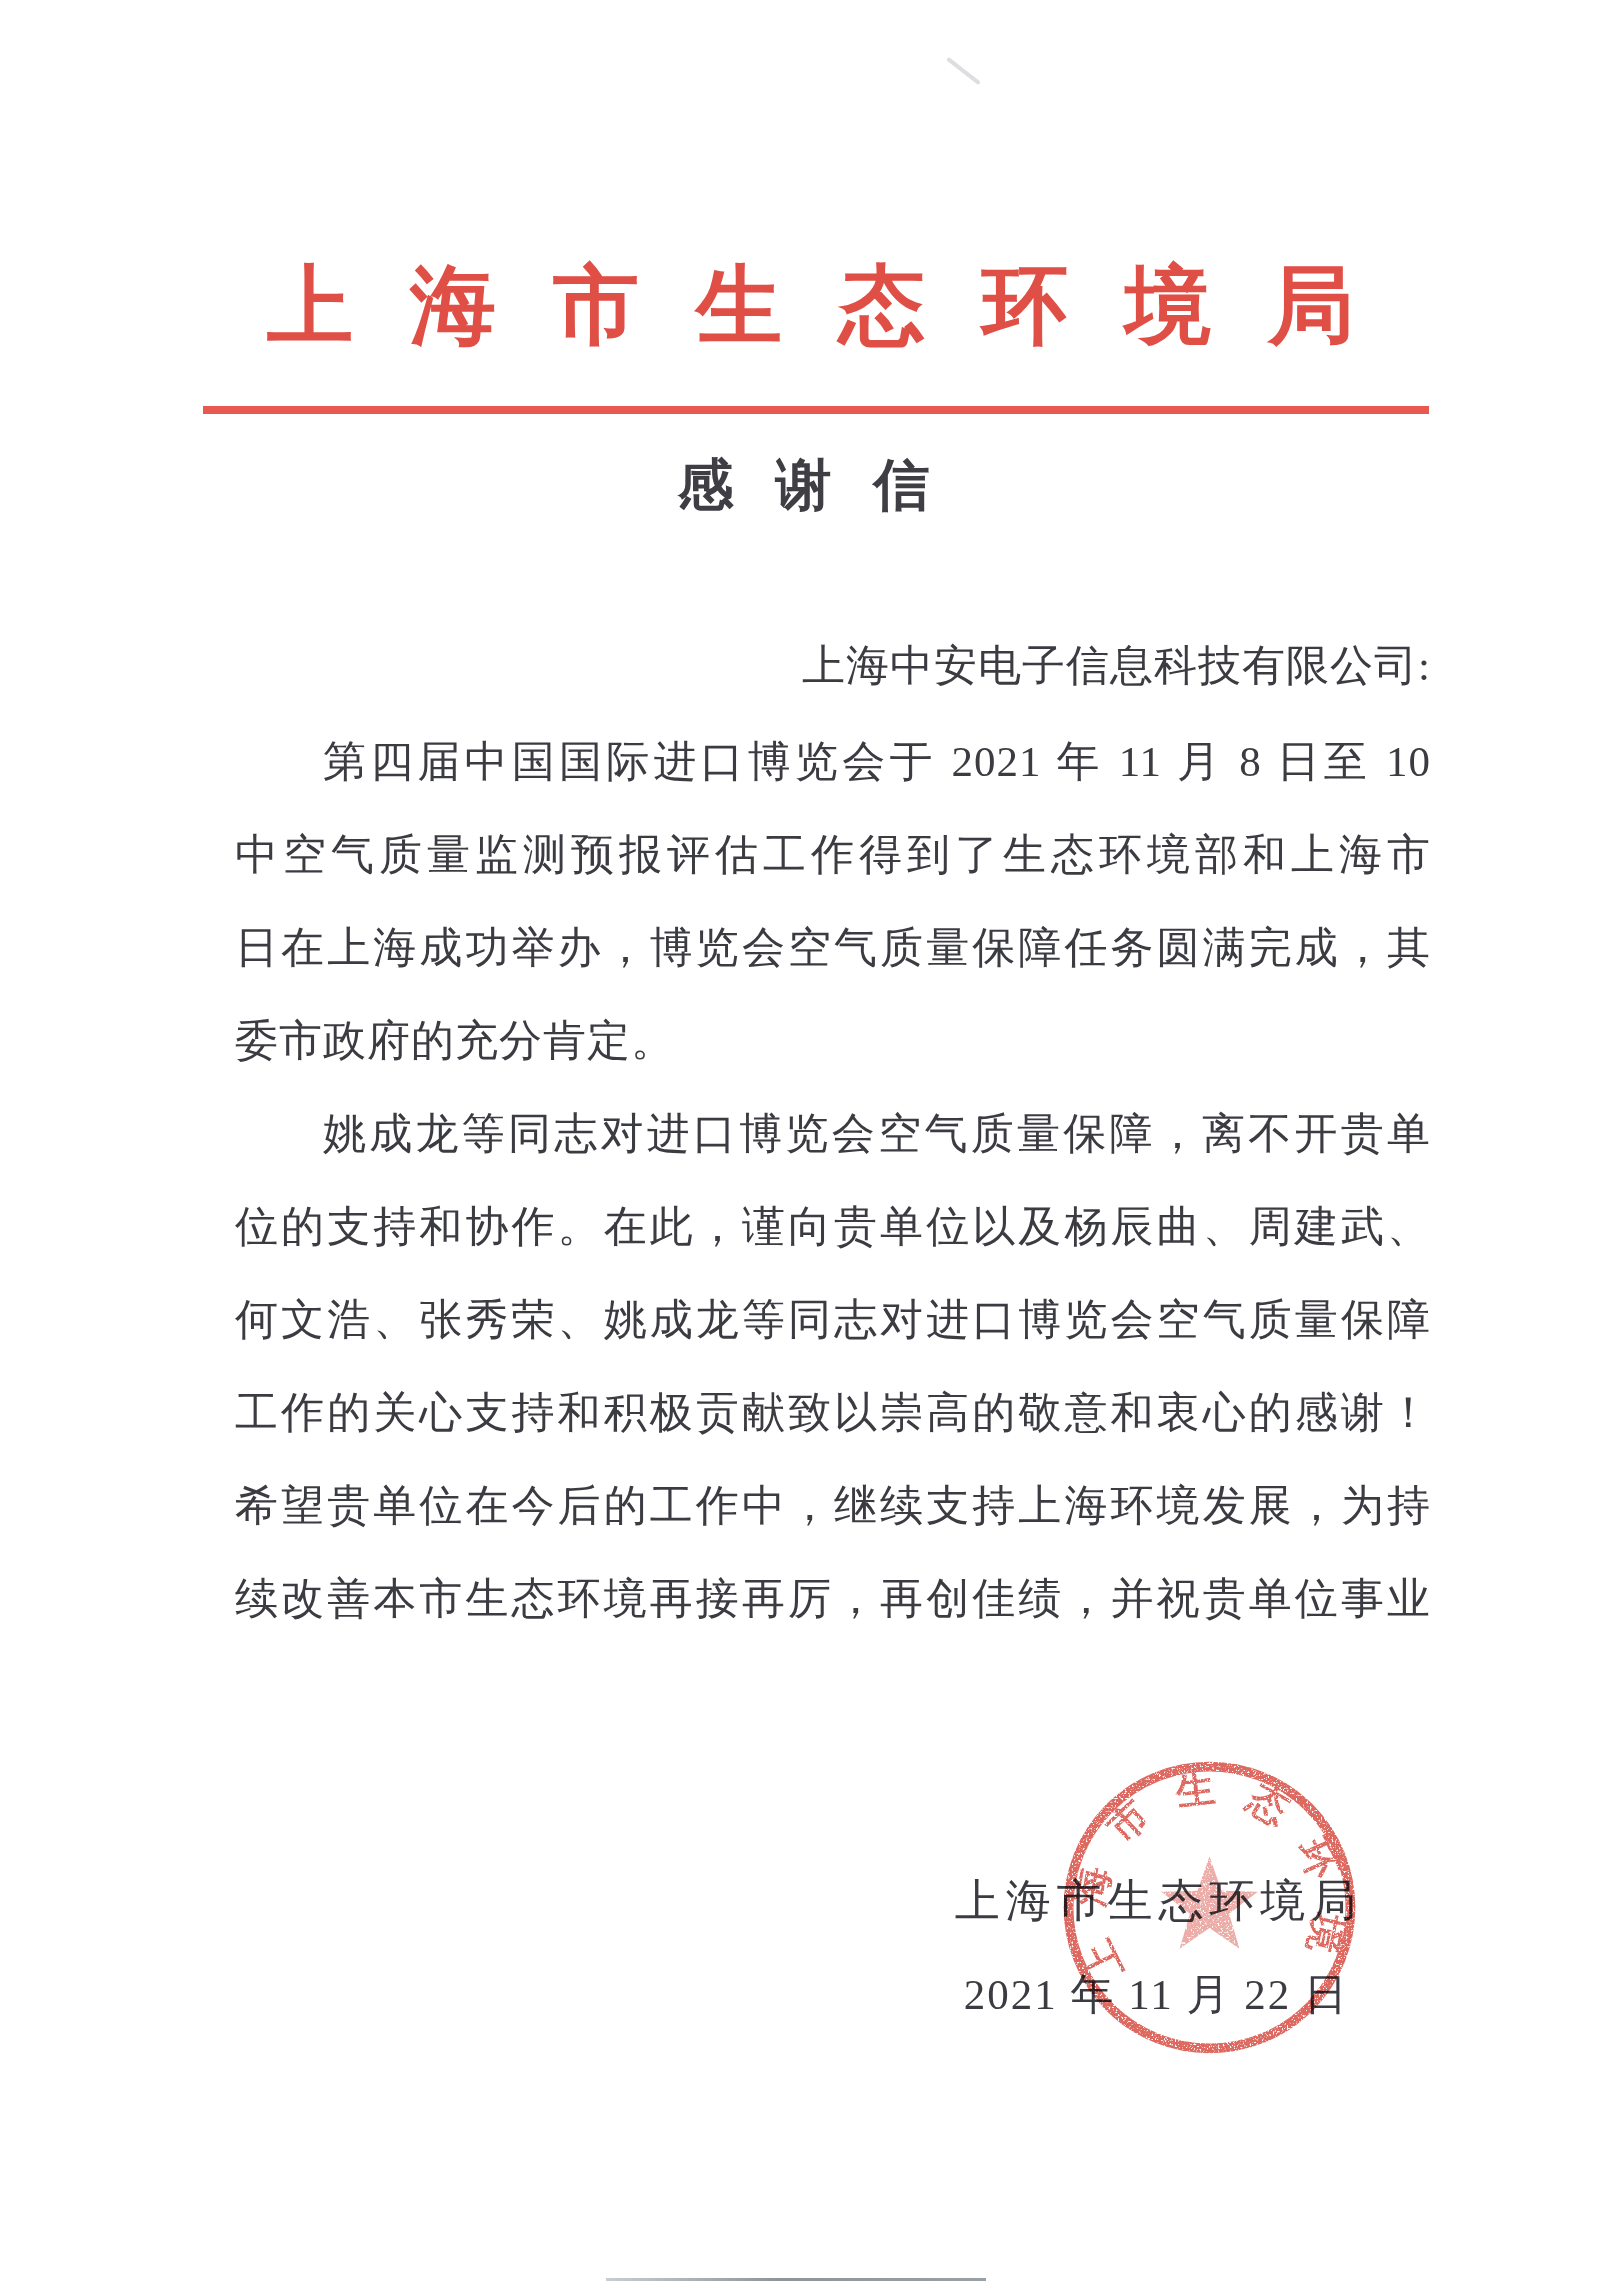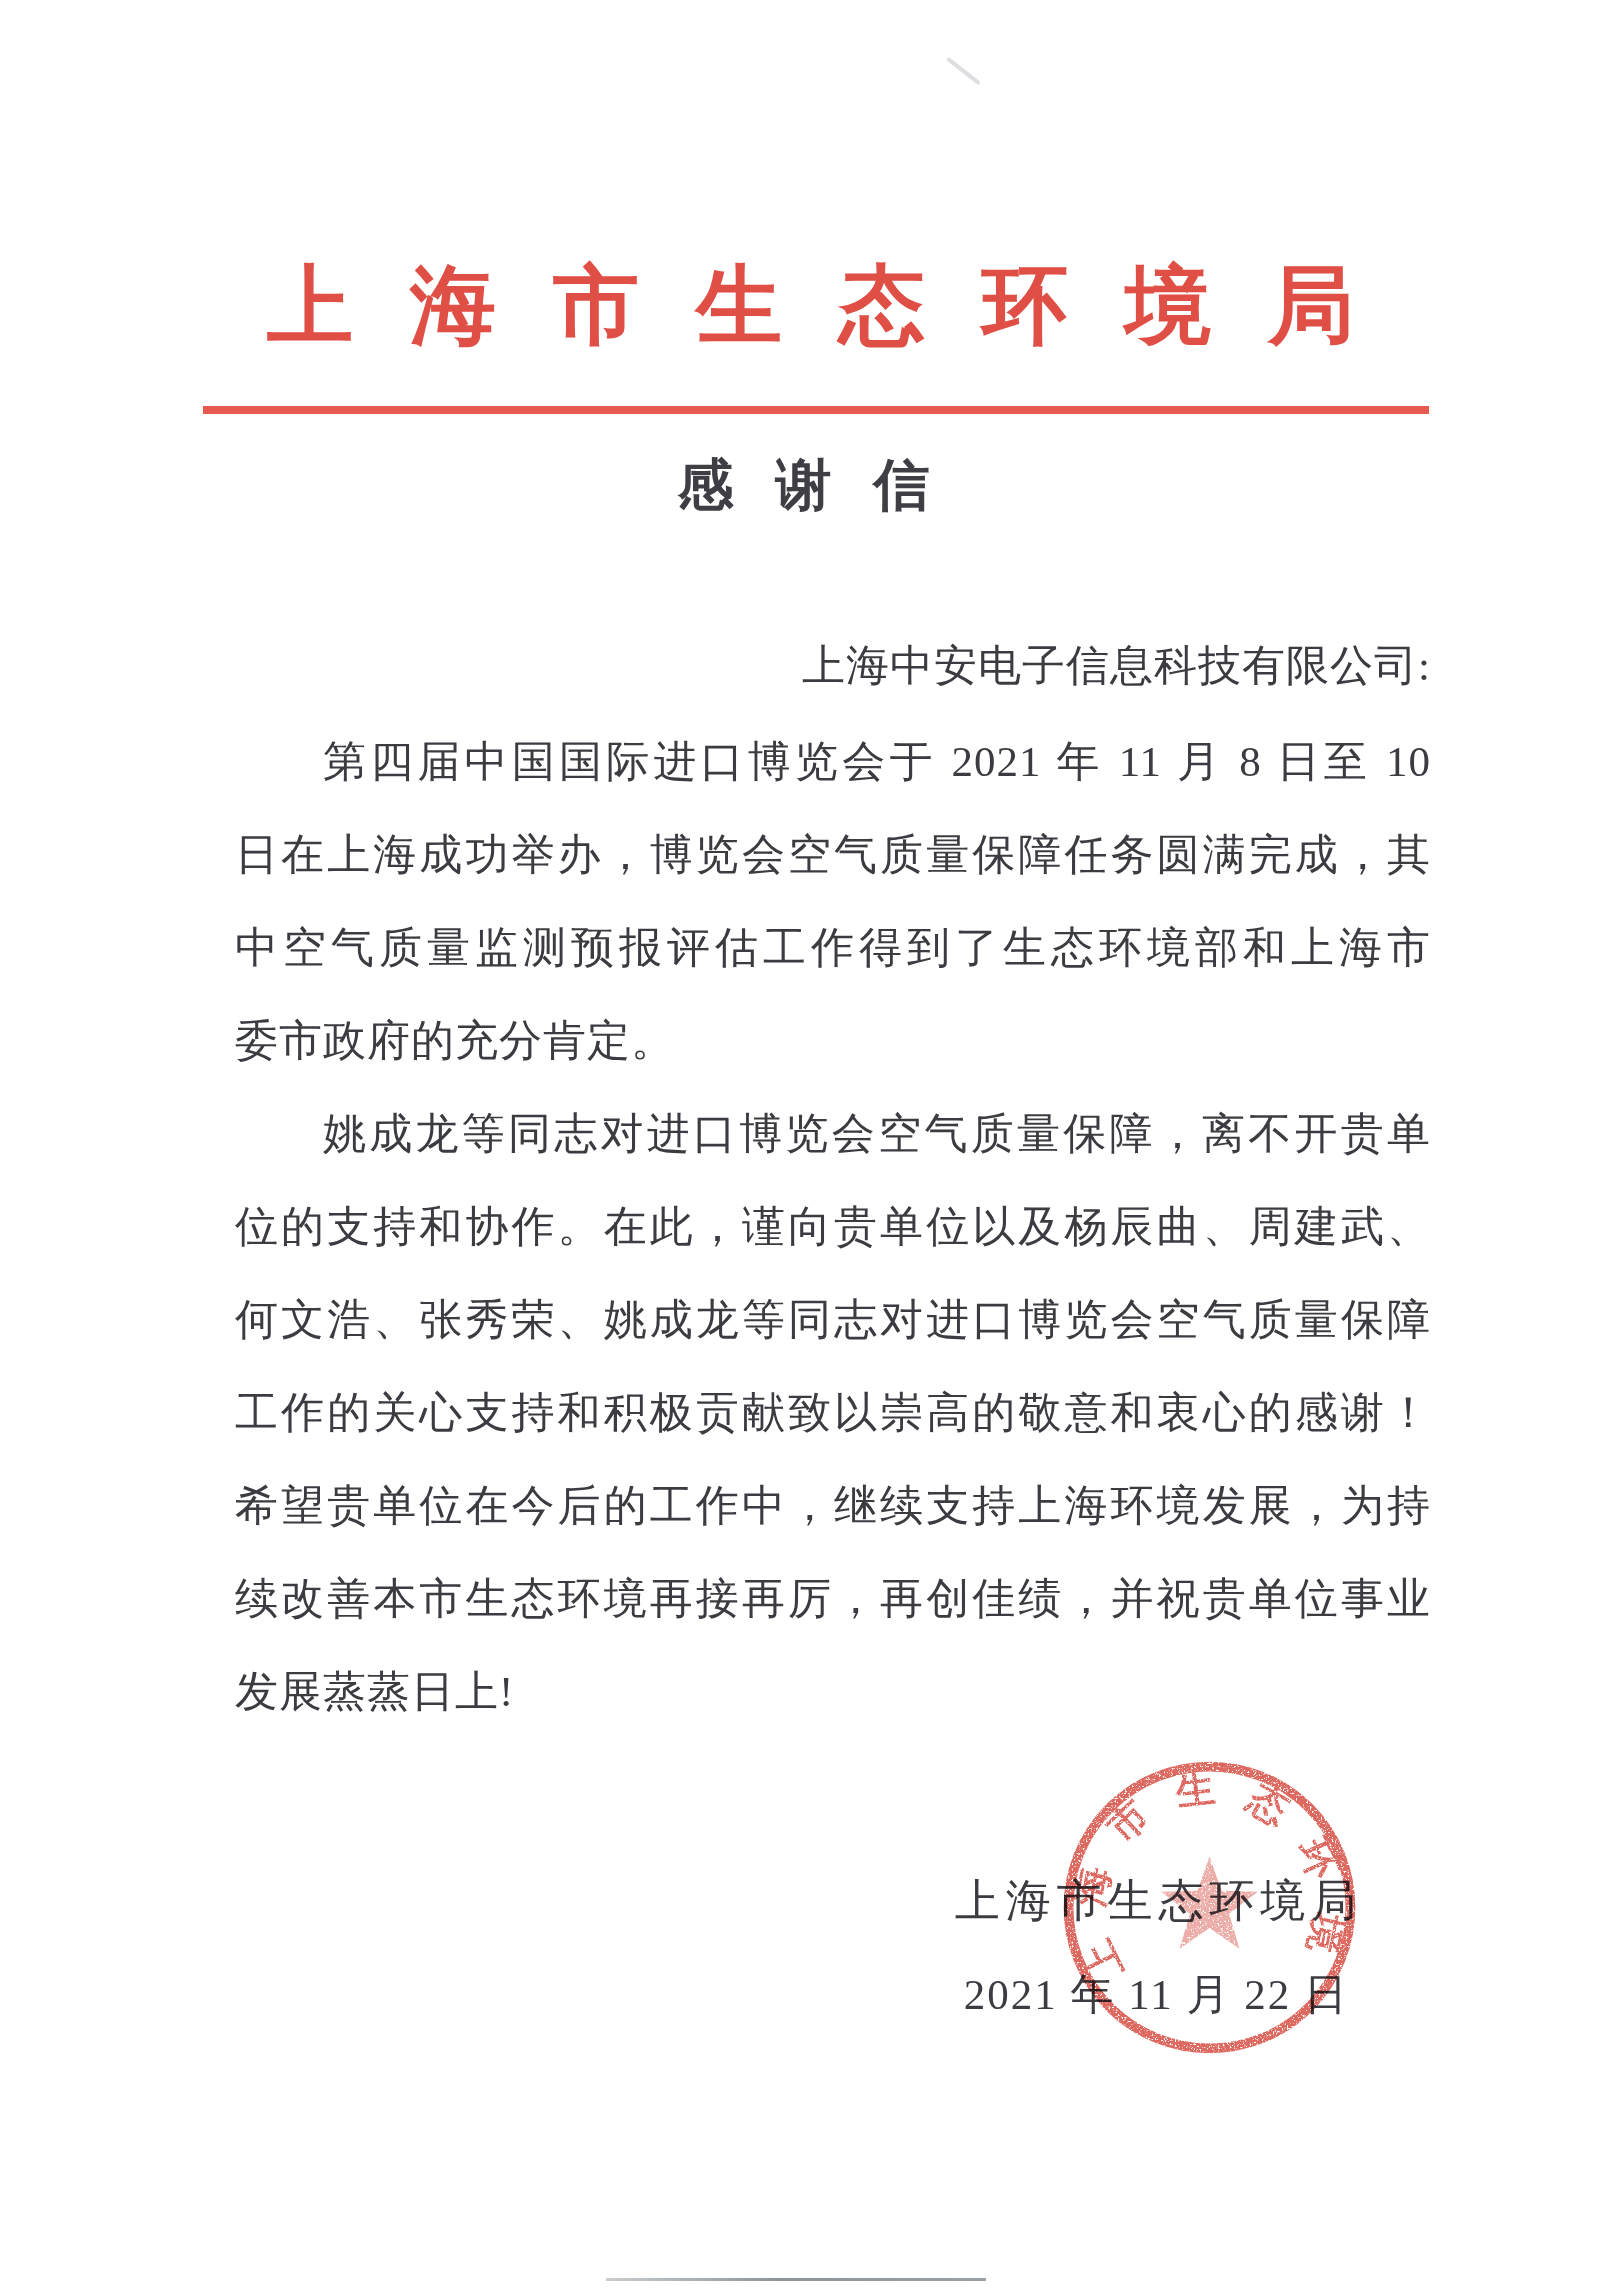--- a/index.html
+++ b/index.html
@@ -96,31 +96,30 @@
   <div class="agency-title">上海市生态环境局</div>
 
   <div class="red-rule"></div>
 
   <div class="doc-title">感谢信</div>
 
   <div class="letter-body">
     <div class="salutation">上海中安电子信息科技有限公司:</div>
 
     <div class="bline indent">第四届中国国际进口博览会于 2021 年 11 月 8 日至 10</div>
+    <div class="bline">中空气质量监测预报评估工作得到了生态环境部和上海市</div>
     <div class="bline">日在上海成功举办，博览会空气质量保障任务圆满完成，其</div>
-    <div class="bline">中空气质量监测预报评估工作得到了生态环境部和上海市</div>
     <div class="bline natural">委市政府的充分肯定。</div>
 
     <div class="bline indent">姚成龙等同志对进口博览会空气质量保障，离不开贵单</div>
     <div class="bline">位的支持和协作。在此，谨向贵单位以及杨辰曲、周建武、</div>
     <div class="bline">何文浩、张秀荣、姚成龙等同志对进口博览会空气质量保障</div>
     <div class="bline">工作的关心支持和积极贡献致以崇高的敬意和衷心的感谢！</div>
     <div class="bline">希望贵单位在今后的工作中，继续支持上海环境发展，为持</div>
     <div class="bline">续改善本市生态环境再接再厉，再创佳绩，并祝贵单位事业</div>
-    <div class="bline natural">发展蒸蒸日上!</div>
   </div>
 
   <div class="signature">上海市生态环境局</div>
 
   <div class="date">2021 年 11 月 22 日</div>
 
   <svg class="seal" viewBox="0 0 332 332" xmlns="http://www.w3.org/2000/svg">
     <defs>
       <filter id="stamp" x="-8%" y="-8%" width="116%" height="116%">
         <feTurbulence type="fractalNoise" baseFrequency="0.55" numOctaves="2" seed="7" result="n"></feTurbulence>

